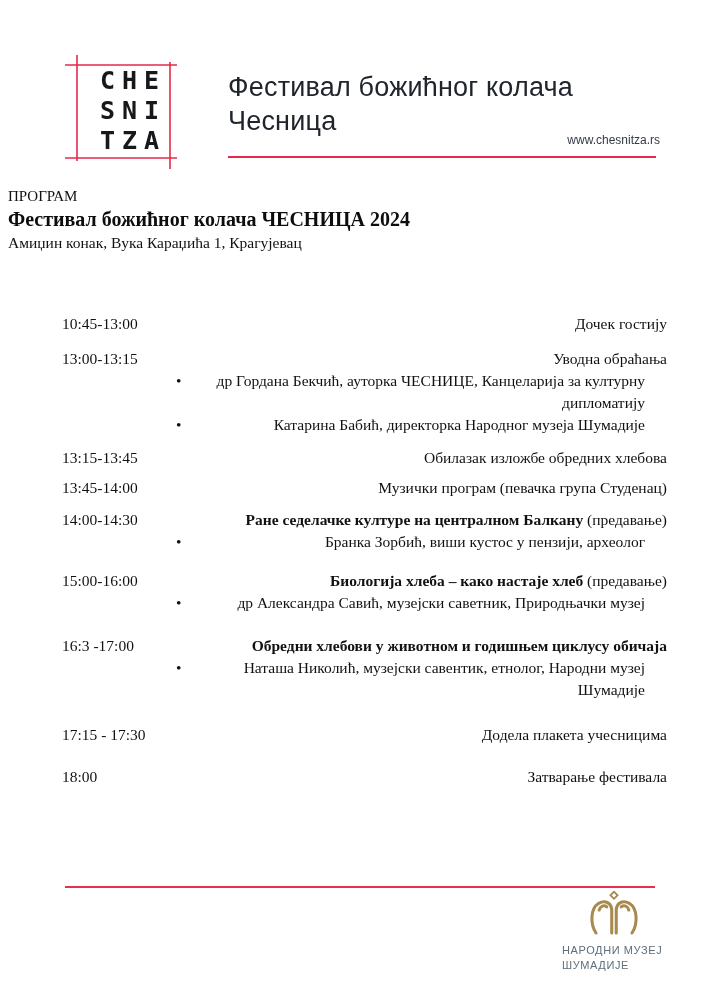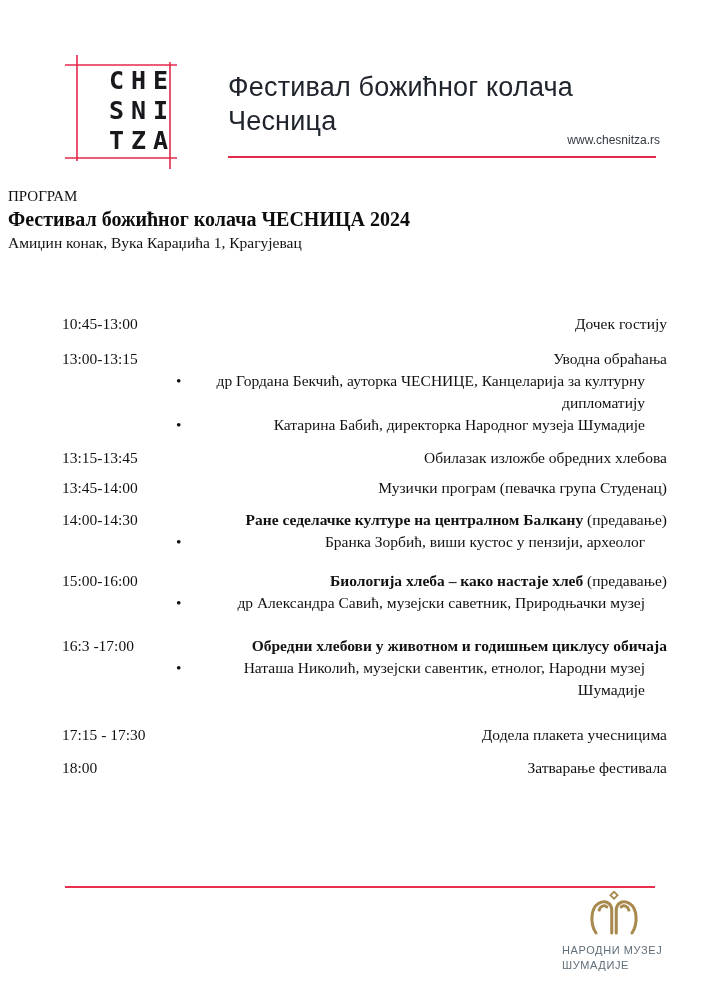--- a/index.html
+++ b/index.html
@@ -7,21 +7,21 @@
   body { width:707px; height:1000px; font-family:"Liberation Serif", serif; color:#111; }
   .page { position:relative; width:707px; height:1000px; background:#fff; overflow:hidden; }
 
   
   .logo-frame { position:absolute; left:63px; top:53px; width:116px; height:118px; }
   .logo-letters {
     position:absolute; left:77px; top:63px; width:92px; height:96px;
     display:flex; flex-direction:column; justify-content:center;
     font-family:"DejaVu Sans Mono", monospace; font-weight:bold;
     font-size:25px; line-height:30px; color:#17181b;
-    text-align:center; letter-spacing:7px; padding-left:19px;
+    text-align:center; letter-spacing:7px; padding-left:10px;
   }
   .brand-title {
     position:absolute; left:228px; top:70px;
     font-family:"Liberation Sans", sans-serif; font-size:27px; line-height:34px;
     color:#20252d; letter-spacing:0.2px;
   }
   .website {
     position:absolute; top:133px; right:47px;
     font-family:"Liberation Sans", sans-serif; font-size:12px; color:#333a42;
   }
@@ -36,21 +36,21 @@
   
   .schedule { position:absolute; left:62px; top:313px; right:40px; font-size:15.5px; line-height:22px; }
   .row { display:flex; align-items:flex-start; }
   .row:nth-child(2) { margin-top:13px; }
   .row:nth-child(3) { margin-top:11px; }
   .row:nth-child(4) { margin-top:8px; }
   .row:nth-child(5) { margin-top:10px; }
   .row:nth-child(6) { margin-top:17px; }
   .row:nth-child(7) { margin-top:21px; }
   .row:nth-child(8) { margin-top:23px; }
-  .row:nth-child(9) { margin-top:11px; }
+  .row:nth-child(9) { margin-top:20px; }
   .time { width:93px; flex:0 0 93px; white-space:nowrap; }
   .desc { flex:1;text-align:right; }
   .tb { font-weight:bold; }
   .bullets { list-style:none; margin:0; padding:0; }
   .bullets li { position:relative; padding-left:40px; max-width:450px; }
   .bullets li::before { content:"\2022"; position:absolute; left:21px; top:0; }
 
   
   .footer-rule { position:absolute; left:65px; right:52px; top:886px; height:2px; background:#e8304e; }
   .office {

